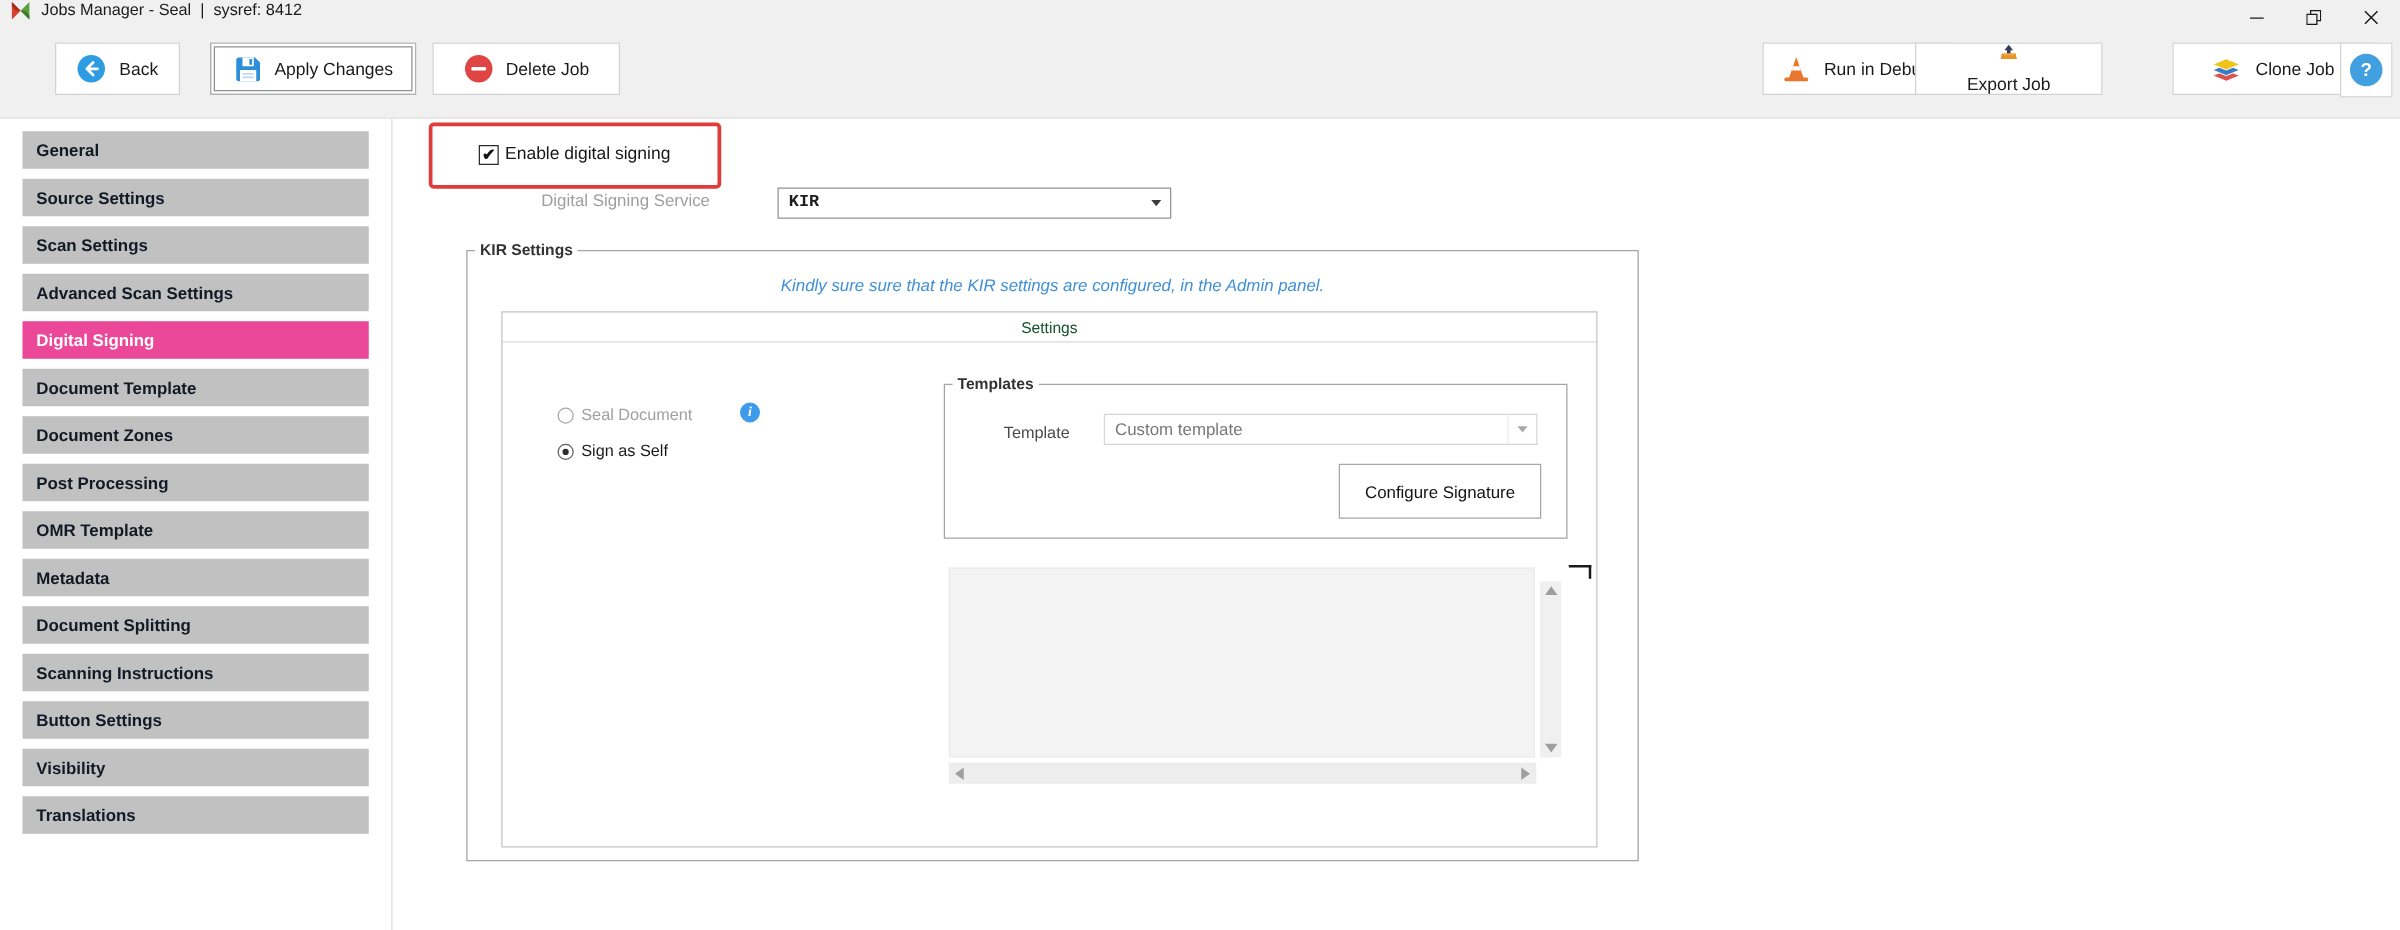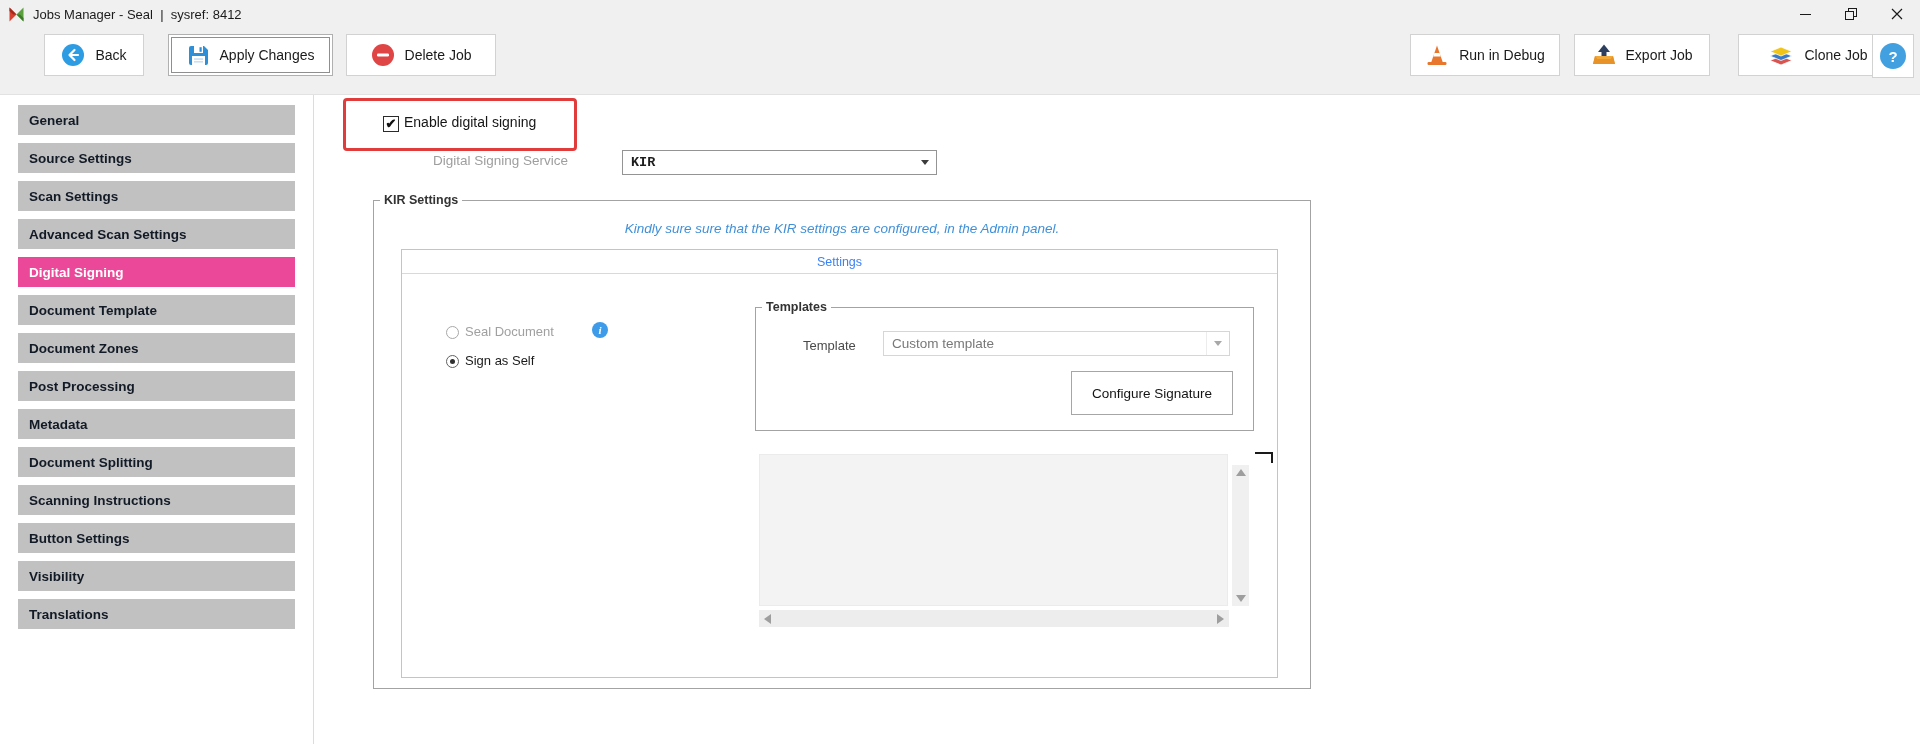--- a/index.html
+++ b/index.html
@@ -5,21 +5,21 @@
   html,body{margin:0;padding:0;}
   body{
     width:1920px;height:744px;position:relative;overflow:hidden;
     background:#ffffff;
     font-family:"Liberation Sans", sans-serif;
     -webkit-font-smoothing:antialiased;
   }
   .abs{position:absolute;}
 
   
-  .titlebar{left:0;top:0;width:1920px;height:28px;background:#f0f0f0;display:flex;align-items:center;}
+  .titlebar{left:0;top:0;width:1920px;height:28px;background:#f0f0f0;display:flex;}
   .logo{margin-left:8px;flex:0 0 auto;}
   .title{margin-left:8px;font-size:13px;color:#1b1b1b;white-space:pre;}
   .winbtns{position:absolute;right:0;top:0;height:28px;display:flex;}
   .winbtn{width:46px;height:28px;display:flex;align-items:center;justify-content:center;cursor:pointer;}
   .min-glyph{width:11px;height:1px;background:#1a1a1a;}
 
   
   .toolbar{left:0;top:28px;width:1920px;height:66px;background:#f0f0f0;border-bottom:1px solid #e2e2e2;}
   .tbtn{
     position:absolute;top:6px;height:42px;background:#ffffff;border:1px solid #d2d2d2;
@@ -53,21 +53,21 @@
   .service-combo .val{font-weight:600;color:#1d1d1d;}
   .caret{width:0;height:0;border-left:4px solid transparent;border-right:4px solid transparent;border-top:5px solid #3c3c3c;}
   .caret.dim{border-top-color:#a8a8a8;}
 
   .groupbox{border:1px solid #a3a3a3;}
   .glegend{position:absolute;top:-8px;left:6px;background:#ffffff;padding:0 4px;font-size:12.5px;font-weight:600;color:#333333;}
   .kir-group{left:373px;top:200px;width:936px;height:487px;}
   .note{position:absolute;left:0;top:20px;width:100%;text-align:center;font-style:italic;font-size:13.5px;color:#4090d8;}
 
   .settings-panel{position:absolute;left:27px;top:48px;width:877px;height:429px;border:1px solid #c4c4c4;box-sizing:border-box;}
-  .settings-header{height:23px;border-bottom:1px solid #d9d9d9;display:flex;align-items:center;justify-content:center;font-size:12.5px;color:#3b82f6;}
+  .settings-header{height:23px;border-bottom:1px solid #d9d9d9;display:flex;align-items:center;justify-content:center;font-size:12.5px;color:#14532d;}
 
   .radio{position:absolute;width:13px;height:13px;border-radius:50%;background:#fff;box-sizing:border-box;cursor:pointer;display:flex;align-items:center;justify-content:center;}
   .radio.off{border:1px solid #a8a8a8;}
   .radio.on{border:1px solid #616161;}
   .radio .dot{width:5px;height:5px;border-radius:50%;background:#2f2f2f;}
   .radio-label{position:absolute;font-size:13px;}
   .lbl-gray{color:#a0a0a0;}
   .lbl-dark{color:#1a1a1a;}
   .infoicon{position:absolute;width:16px;height:16px;border-radius:50%;background:#3d9be9;color:#ffffff;display:flex;align-items:center;justify-content:center;font-family:"Liberation Serif",serif;font-style:italic;font-weight:bold;font-size:11px;cursor:pointer;}
 
@@ -152,21 +152,21 @@
 
   <button class="tbtn" style="left:1374px;width:150px;">
     <svg width="24" height="24" viewBox="0 0 24 24">
       <polygon points="12,2.5 18,20 6,20" fill="#e8762d"></polygon>
       <polygon points="9.4,10 14.6,10 15.7,13.4 8.3,13.4" fill="#ffffff"></polygon>
       <rect x="2.5" y="19" width="19" height="3" rx="1.2" fill="#e8762d"></rect>
     </svg>
     <span>Run in Debug</span>
   </button>
 
-  <button class="tbtn" style="left:1538px;width:136px;">
+  <button class="tbtn" style="left:1496px;width:150px;flex-direction:column;">
     <svg width="24" height="24" viewBox="0 0 24 24">
       <rect x="9.5" y="8" width="5" height="8" fill="#2d3f5e"></rect>
       <polygon points="12,1.5 18,9 6,9" fill="#2d3f5e"></polygon>
       <path d="M3,13 H21 L23,21 H1 Z" fill="#f2a93b"></path>
       <path d="M3,13 L5.5,16 H18.5 L21,13 L23,21 H1 Z" fill="#e8922a"></path>
     </svg>
     <span>Export Job</span>
   </button>
 
   <button class="tbtn" style="left:1702px;width:160px;">
@@ -185,20 +185,21 @@
 
 <div class="abs sidebar">
   <div class="sitem">General</div>
   <div class="sitem">Source Settings</div>
   <div class="sitem">Scan Settings</div>
   <div class="sitem">Advanced Scan Settings</div>
   <div class="sitem selected">Digital Signing</div>
   <div class="sitem">Document Template</div>
   <div class="sitem">Document Zones</div>
   <div class="sitem">Post Processing</div>
+  <div class="sitem">OMR Template</div>
   <div class="sitem">Metadata</div>
   <div class="sitem">Document Splitting</div>
   <div class="sitem">Scanning Instructions</div>
   <div class="sitem">Button Settings</div>
   <div class="sitem">Visibility</div>
   <div class="sitem">Translations</div>
 </div>
 <div class="abs vdivider"></div>
 
 <div class="abs redbox"></div>

